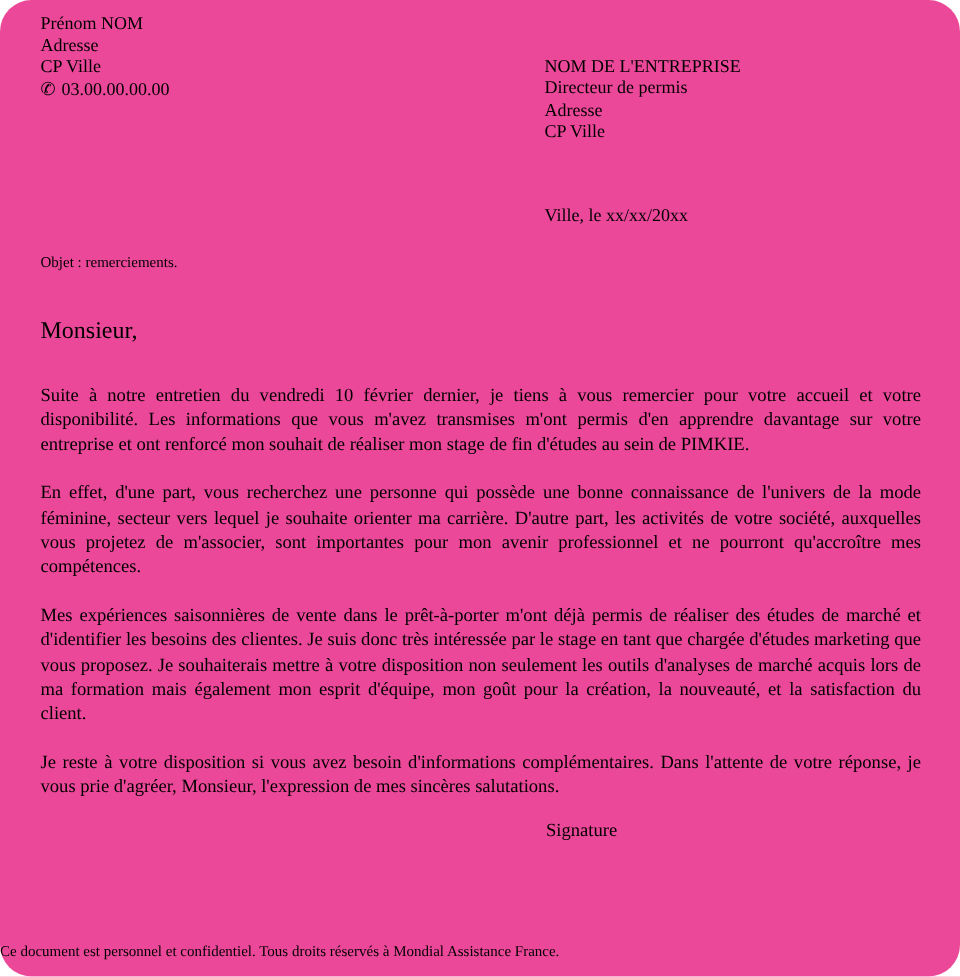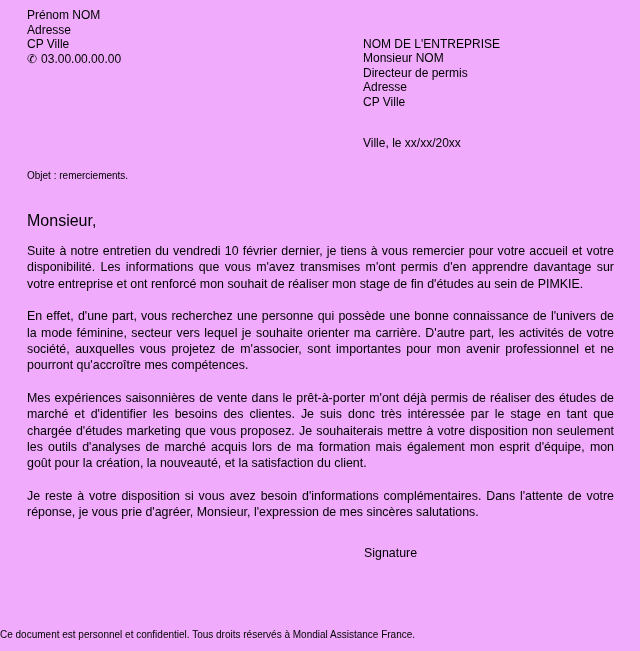--- a/index.html
+++ b/index.html
@@ -5,24 +5,25 @@
   * { box-sizing: border-box; }
   html, body {
     margin: 0;
     padding: 0;
     background: #ffffff;
   }
   .page {
     position: relative;
     width: 640px;
     height: 651px;
-    background: #f0abfc;
+    background: #ec4899;
     color: #000000;
-    font-family: Liberation Sans, sans-serif;
+    font-family: Liberation Serif, serif;
     overflow: hidden;
+    border-radius: 21px;
   }
   .sender {
     position: absolute;
     left: 27px;
     top: 8px;
     font-size: 12px;
     line-height: 14.5px;
     white-space: nowrap;
   }
   .phone-line { display: flex; align-items: center; gap: 4px; }
@@ -56,21 +57,21 @@
   }
   .letter-body {
     position: absolute;
     left: 27px;
     top: 243px;
     width: 587px;
     font-size: 12.4px;
     line-height: 16.4px;
     text-align: justify;
   }
-  .letter-body p { margin: 0 0 16px 0; }
+  .letter-body p { margin: 12px 0 16px 0; }
   .signature {
     position: absolute;
     left: 364px;
     top: 546px;
     font-size: 12.4px;
   }
   .footer-note {
     position: absolute;
     left: 0;
     top: 629px;
@@ -89,21 +90,20 @@
     <div>Adresse</div>
     <div>CP Ville</div>
     <div class="phone-line">
       <span class="phone-icon">✆</span>
       <span>03.00.00.00.00</span>
     </div>
   </div>
 
   <div class="recipient">
     <div>NOM DE L'ENTREPRISE</div>
-    <div>Monsieur NOM</div>
     <div>Directeur de permis</div>
     <div>Adresse</div>
     <div>CP Ville</div>
   </div>
 
   <div class="dateline">Ville, le xx/xx/20xx</div>
 
   <div class="subject">Objet : remerciements.</div>
 
   <div class="salutation">Monsieur,</div>

